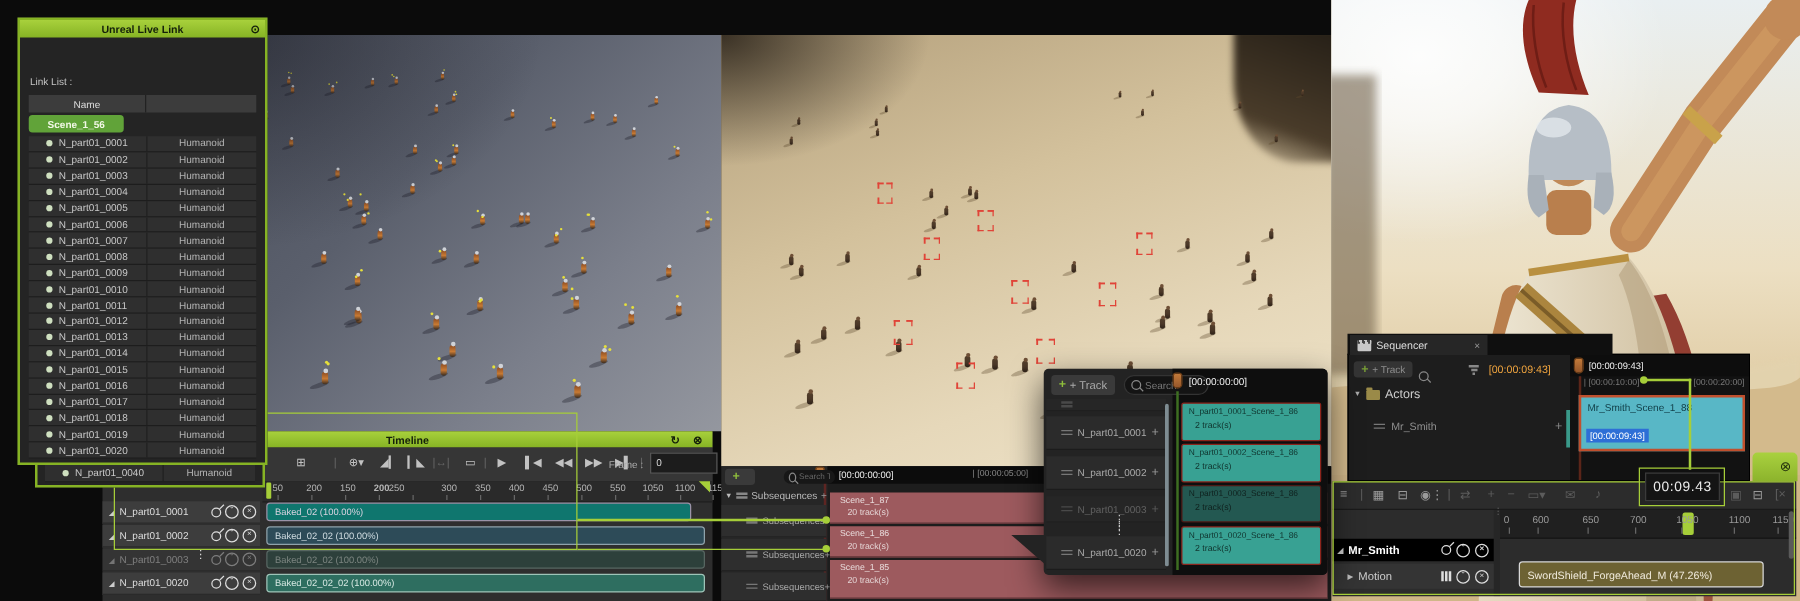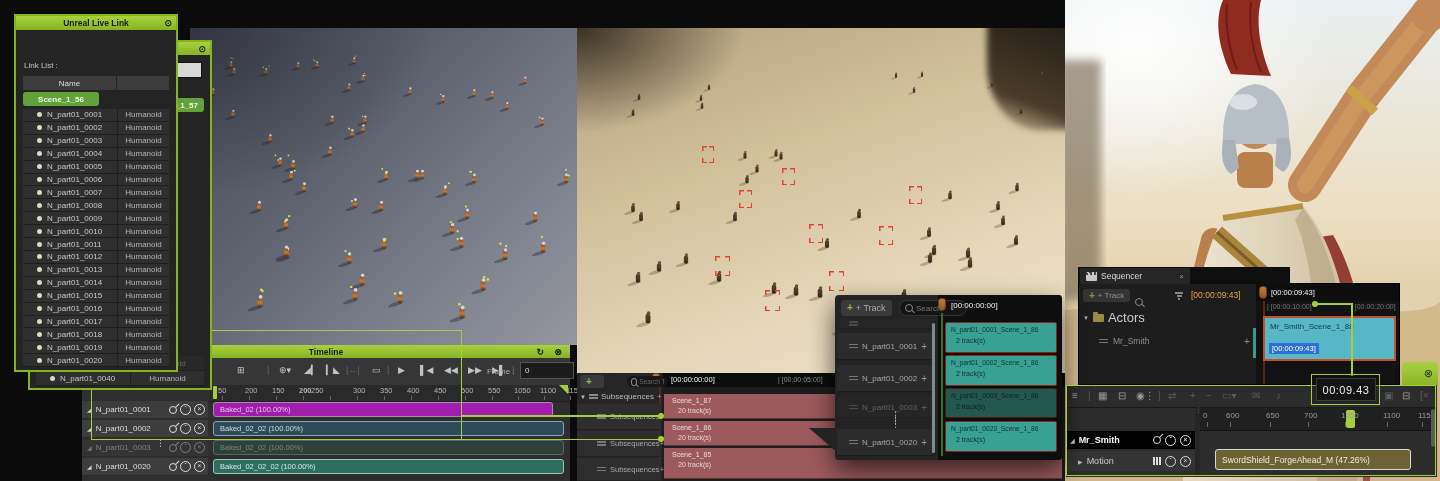--- a/index.html
+++ b/index.html
@@ -802,21 +802,21 @@
     <div id="tlRows">
         <div class="tname" style="position: absolute; left: 0px; top: 56px;">
           <div style="margin: 0px 4px 0px 5px; font-size: 6px; color: rgb(204, 204, 204);">◢</div>
           <div>N_part01_0001</div>
           <div style="margin-left: auto; display: flex; gap: 3px; align-items: center; margin-right: 3px; color: rgb(221, 221, 221);">
             <div class="linkic"></div>
             <div class="cic">ˇ</div>
             <div class="cic">×</div>
           </div>
         </div>
-        <div class="tclip" style="position: absolute; left: 131px; top: 57px; width: 340px; background: #a21caf; border: 1px solid rgb(154, 147, 168); color: rgb(216, 211, 224);">
+        <div class="tclip" style="position: absolute; left: 131px; top: 57px; width: 340px; background: #0f766e; border: 1px solid rgb(154, 147, 168); color: rgb(216, 211, 224);">
           <div>Baked_02 (100.00%)</div>
         </div>
         <div class="tname" style="position: absolute; left: 0px; top: 75px;">
           <div style="margin: 0px 4px 0px 5px; font-size: 6px; color: rgb(204, 204, 204);">◢</div>
           <div>N_part01_0002</div>
           <div style="margin-left: auto; display: flex; gap: 3px; align-items: center; margin-right: 3px; color: rgb(221, 221, 221);">
             <div class="linkic"></div>
             <div class="cic">ˇ</div>
             <div class="cic">×</div>
           </div>
@@ -1083,21 +1083,21 @@
     <div class="abs" style="left:56px;top:8px"><span class="lens"></span></div>
     <div class="abs filterIc" style="left:96px;top:8px;color:#888">
         <i></i>
         <i></i>
         <i></i>
       </div>
     <span class="abs" style="left:112px;top:6px;font-size:8.5px;color:#eea33e">[00:00:09:43]</span>
     <div class="abs" style="left:4px;top:26px;display:flex;align-items:center;gap:4px">
       <span style="font-size:6px;color:#aaa">▼</span>
       <span class="folder"></span>
-      <span style="font-size:13px;color:#ccc">Actors</span>
+      <span style="font-size:10px;color:#ccc">Actors</span>
     </div>
     <div class="abs" style="left:20px;top:52px;right:150px;display:flex;align-items:center;gap:5px">
       <span class="listic" style="color:#777">
           <i></i>
           <i></i>
         </span>
       <span style="font-size:8.5px;color:#8e8e8e">Mr_Smith</span>
     </div>
     <span class="abs" style="left:165px;top:52px;color:#888;font-size:10px">+</span>
     <div class="abs" style="left:174px;top:44px;width:3px;height:30px;background:#3a9a8a"></div>
@@ -1131,21 +1131,21 @@
         </div>
         <div class="llrow" style="height: 14px;">
           <div class="dot"></div>
           <div class="nm">N_part01_0040</div>
           <div class="dv"></div>
           <div class="tp">Humanoid</div>
         </div>
       </div>
   </div>
 
-  <div class="abs llpanel" style="left:14px;top:14px;width:164px;height:358px;z-index:45">
+  <div class="abs llpanel" style="left:14px;top:14px;width:200px;height:358px;z-index:45">
     <div class="greenbar" style="height:14px;display:flex;align-items:center;justify-content:center;font-size:8.5px;position:relative">
       <span>Unreal Live Link</span>
       <span class="abs" style="right:4px;font-size:9px">⊙</span>
     </div>
     <span class="abs" style="left:8px;top:45px;font-size:8px;color:#c4c4c4">Link List :</span>
     <div class="abs" style="left:7px;top:60px;right:7px;height:14px;background:#3c3c3c;display:flex;font-size:8px;color:#ddd">
       <div style="width:93px;display:flex;align-items:center;justify-content:center">
           <span>Name</span>
         </div>
       <div style="width:1px;background:#222"></div>

